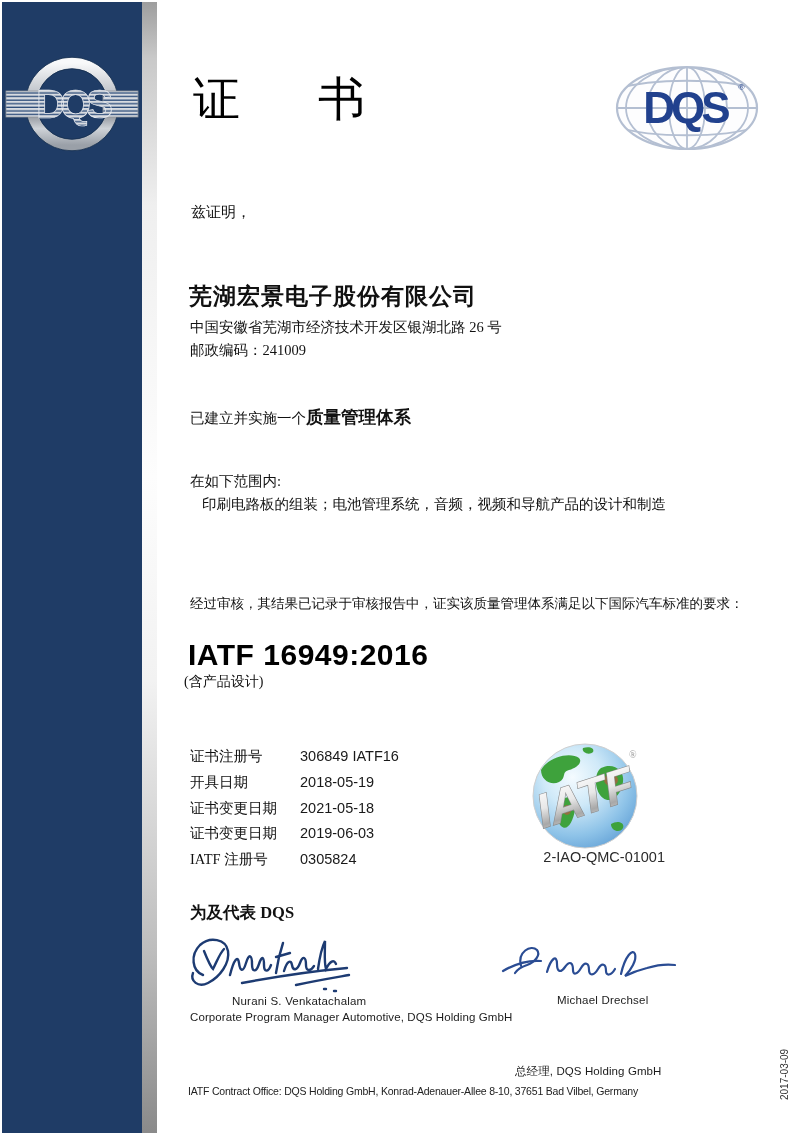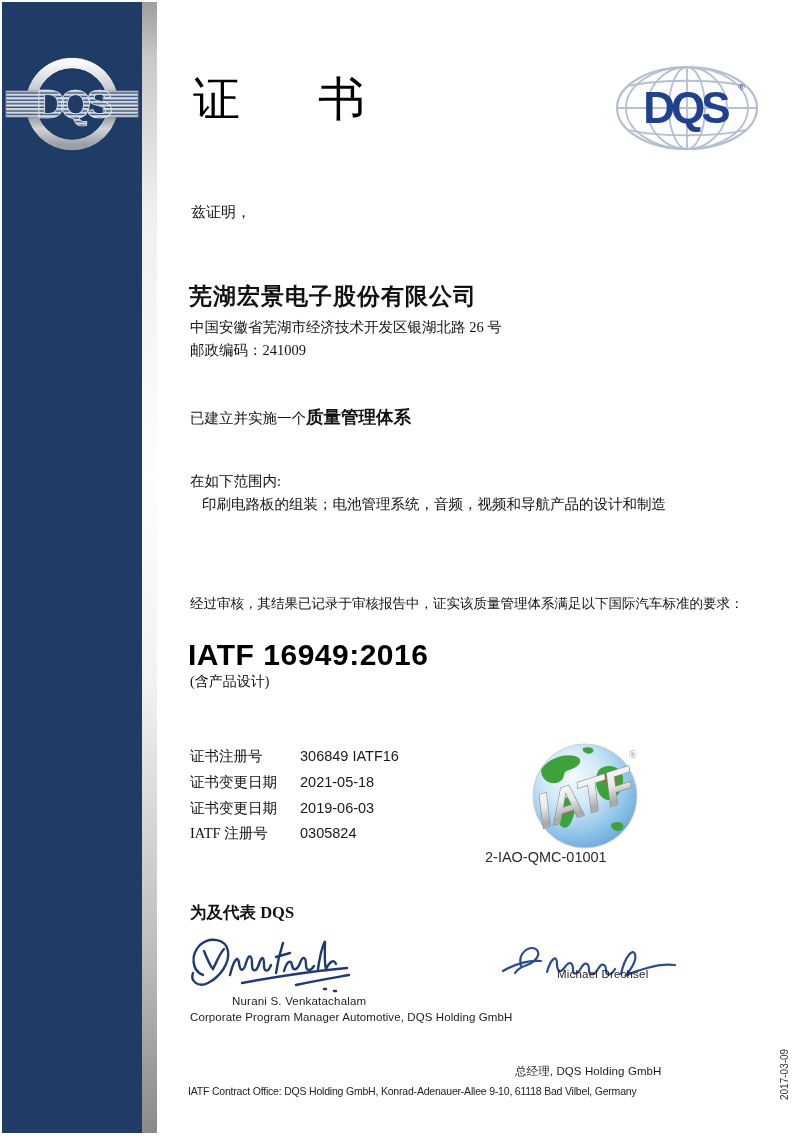--- a/index.html
+++ b/index.html
@@ -17,26 +17,26 @@
   .company{left:189px;top:281px;font-size:23px;font-weight:bold;letter-spacing:1px;}
   .address{left:190px;top:318px;font-size:14.5px;}
   .postal{left:190px;top:341px;font-size:14.5px;}
   .estab{left:190px;top:405px;font-size:14.5px;}
   .estab b{font-size:17.5px;font-weight:bold;}
   .scope-label{left:190px;top:472px;font-size:14.5px;}
   .scope-text{left:190px;top:495px;font-size:14.5px;margin-left:12px;}
   .audit{left:190px;top:595px;font-size:13.5px;}
   .standard{left:188px;top:638px;font-family:"Liberation Sans","DejaVu Sans",sans-serif;
     font-size:30px;font-weight:bold;color:#000;letter-spacing:0.5px;}
-  .std-note{left:190px;top:673px;font-size:14px;}
+  .std-note{left:184px;top:673px;font-size:14px;}
   .details{left:190px;top:747px;width:330px;}
   .drow{display:grid;grid-template-columns:110px 1fr;height:25.8px;align-items:baseline;}
   .dlabel{font-size:14.5px;}
   .dvalue{font-family:"Liberation Sans","DejaVu Sans",sans-serif;font-size:14.5px;color:#191919;}
-  .iatf-code{left:485px;top:849px;width:160px;text-align:left;
+  .iatf-code{left:505px;top:849px;width:160px;text-align:right;
     font-family:"Liberation Sans","DejaVu Sans",sans-serif;font-size:14.5px;color:#2b2b2b;}
   .on-behalf{left:190px;top:902px;font-size:16.5px;font-weight:bold;}
   .sig-name{font-family:"Liberation Sans","DejaVu Sans",sans-serif;font-size:11.5px;color:#1c1c1c;letter-spacing:0.2px;margin-left:42px;}
   .sig-title{font-family:"Liberation Sans","DejaVu Sans",sans-serif;font-size:11.5px;color:#1c1c1c;letter-spacing:0.1px;}
   .footer{left:188px;top:1085px;font-family:"Liberation Sans","DejaVu Sans",sans-serif;
     font-size:10.5px;letter-spacing:-0.2px;color:#222;}
   .side-date{left:779px;top:1100px;font-family:"Liberation Sans","DejaVu Sans",sans-serif;
     font-size:10px;color:#333;transform:rotate(-90deg);transform-origin:0 0;white-space:nowrap;}
   svg{overflow:visible;display:block;}
 </style>
@@ -106,20 +106,24 @@
 
 <div class="abs audit">经过审核，其结果已记录于审核报告中，证实该质量管理体系满足以下国际汽车标准的要求：</div>
 
 <div class="abs standard">IATF 16949:2016</div>
 <div class="abs std-note">(含产品设计)</div>
 
 <div class="abs details">
   <div class="drow">
     <span class="dlabel">证书注册号</span>
     <span class="dvalue">306849 IATF16</span>
+  </div>
+  <div class="drow">
+    <span class="dlabel">开具日期</span>
+    <span class="dvalue">2018-05-19</span>
   </div>
   <div class="drow">
     <span class="dlabel">证书变更日期</span>
     <span class="dvalue">2021-05-18</span>
   </div>
   <div class="drow">
     <span class="dlabel">证书变更日期</span>
     <span class="dvalue">2019-06-03</span>
   </div>
   <div class="drow">
@@ -186,18 +190,18 @@
     <path d="M24,26 C20,12 34,4 40,10 C44,15 38,22 30,25 C24,27 20,30 18,33"></path>
     <path d="M6,31 C18,24 32,20 44,21"></path>
     <path d="M50,32 C54,18 60,14 60,24 C60,31 63,34 68,27 C73,20 76,23 76,30 C76,35 80,35 84,28 C88,21 92,23 92,30 C92,36 97,36 101,29 C105,22 109,24 109,31 C109,36 114,36 118,29"></path>
     <path d="M124,34 C128,16 136,8 138,14 C140,20 134,30 128,36 C134,33 142,30 150,28 C160,25 170,24 178,25"></path>
   </g>
 </svg>
 
 <div class="abs sig-name" style="left:190px;top:995px;">Nurani S. Venkatachalam</div>
 <div class="abs sig-title" style="left:190px;top:1011px;">Corporate Program Manager Automotive, DQS Holding GmbH</div>
 
-<div class="abs sig-name" style="left:515px;top:968px;">Michael Drechsel</div>
+<div class="abs sig-name" style="left:515px;top:994px;">Michael Drechsel</div>
 <div class="abs sig-title" style="left:515px;top:1064px;">总经理, DQS Holding GmbH</div>
 
-<div class="abs footer">IATF Contract Office: DQS Holding GmbH, Konrad-Adenauer-Allee 9-10, 61118 Bad Vilbel, Germany</div>
+<div class="abs footer">IATF Contract Office: DQS Holding GmbH, Konrad-Adenauer-Allee 8-10, 37651 Bad Vilbel, Germany</div>
 
 <div class="abs side-date">2017-03-09</div>
 
 </body></html>

